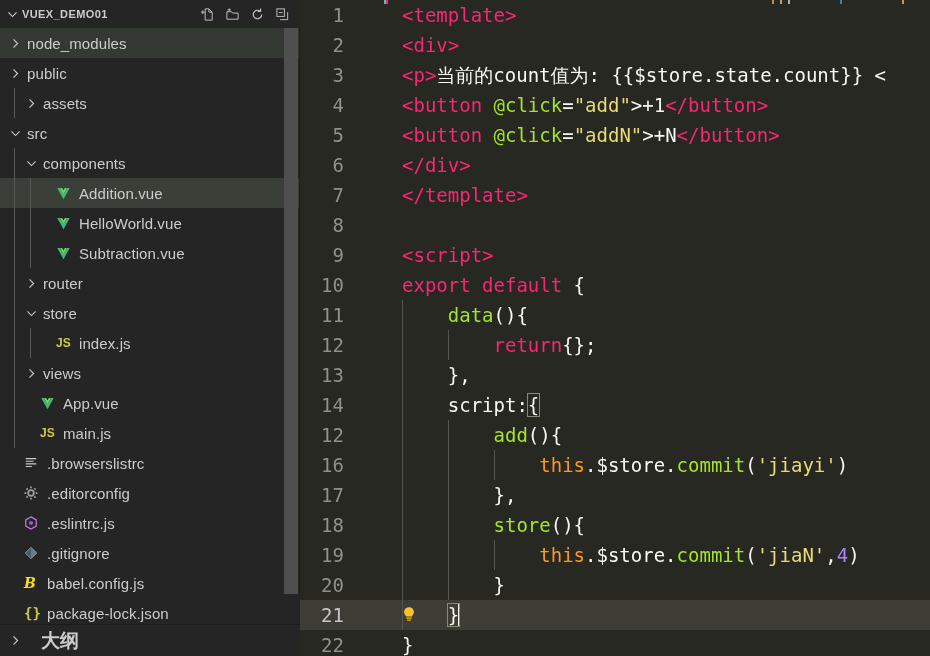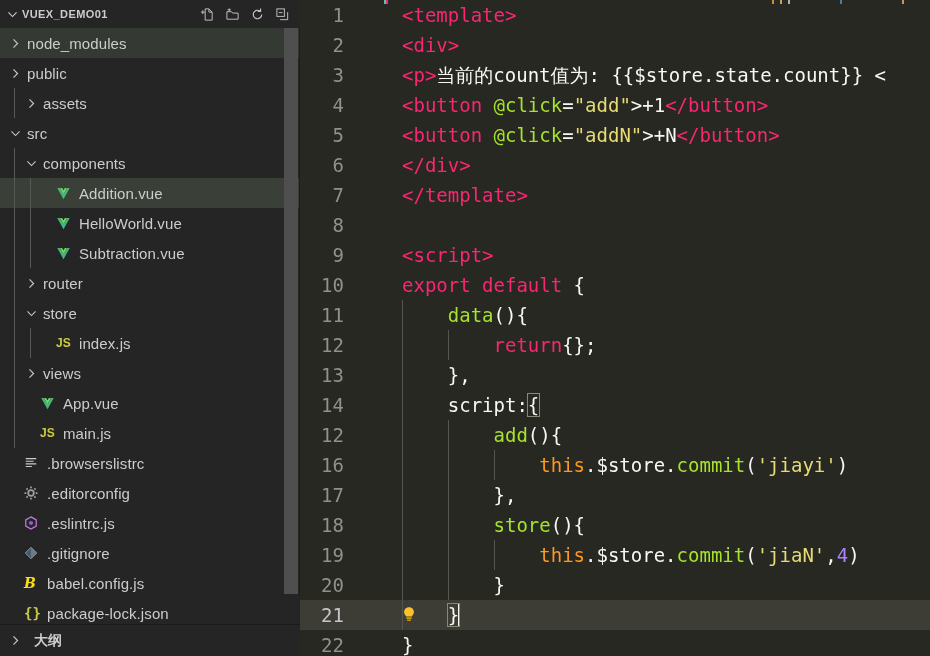--- a/index.html
+++ b/index.html
@@ -153,24 +153,24 @@
     padding-left: 6px;
     box-sizing: border-box;
     cursor: pointer;
   }
   #outline .o-arrow {
     width: 18px; height: 18px;
     display: flex; align-items: center; justify-content: center;
     color: #c5c5c5;
   }
   #outline .o-title {
-    font-size: 14px;
+    font-size: 19px;
     font-weight: bold;
     color: #cccccc;
-    margin-left: 10px;
+    margin-left: 17px;
     font-family: Liberation Mono, monospace;
   }
 
   
   #editor {
     position: relative;
     flex: 1 1 auto;
     height: 656px;
     background: #272822;
     overflow: hidden;

